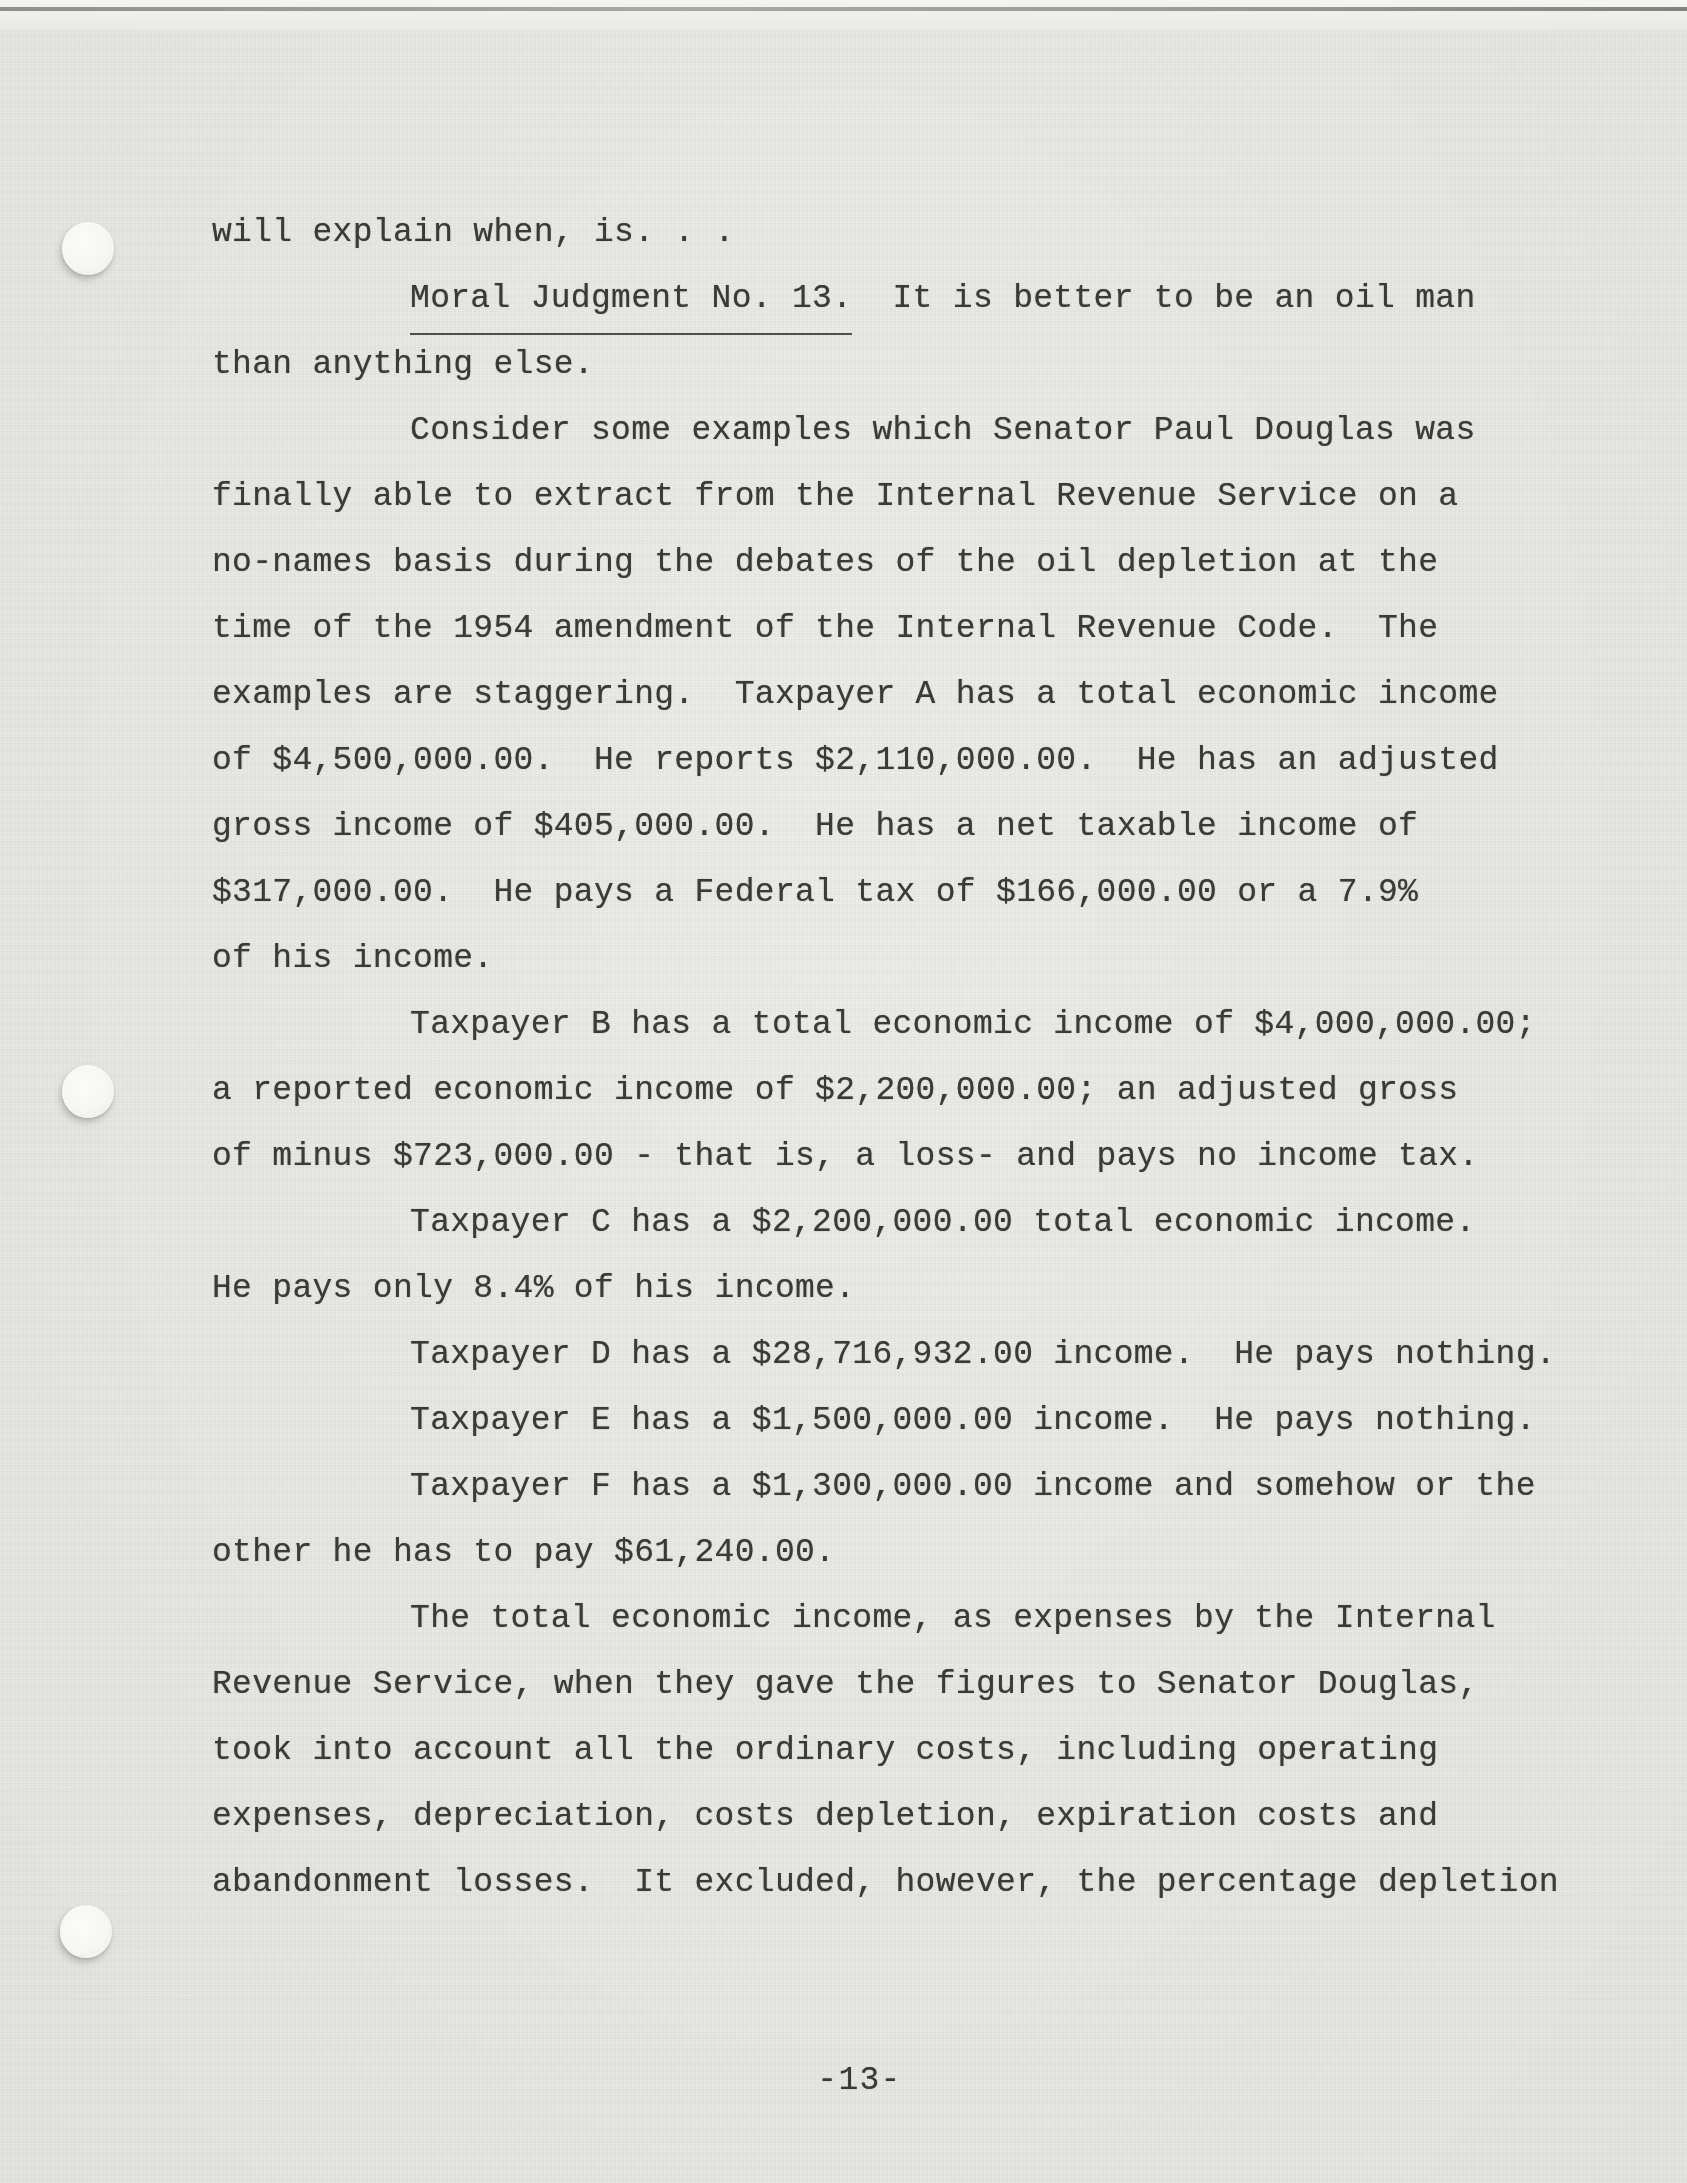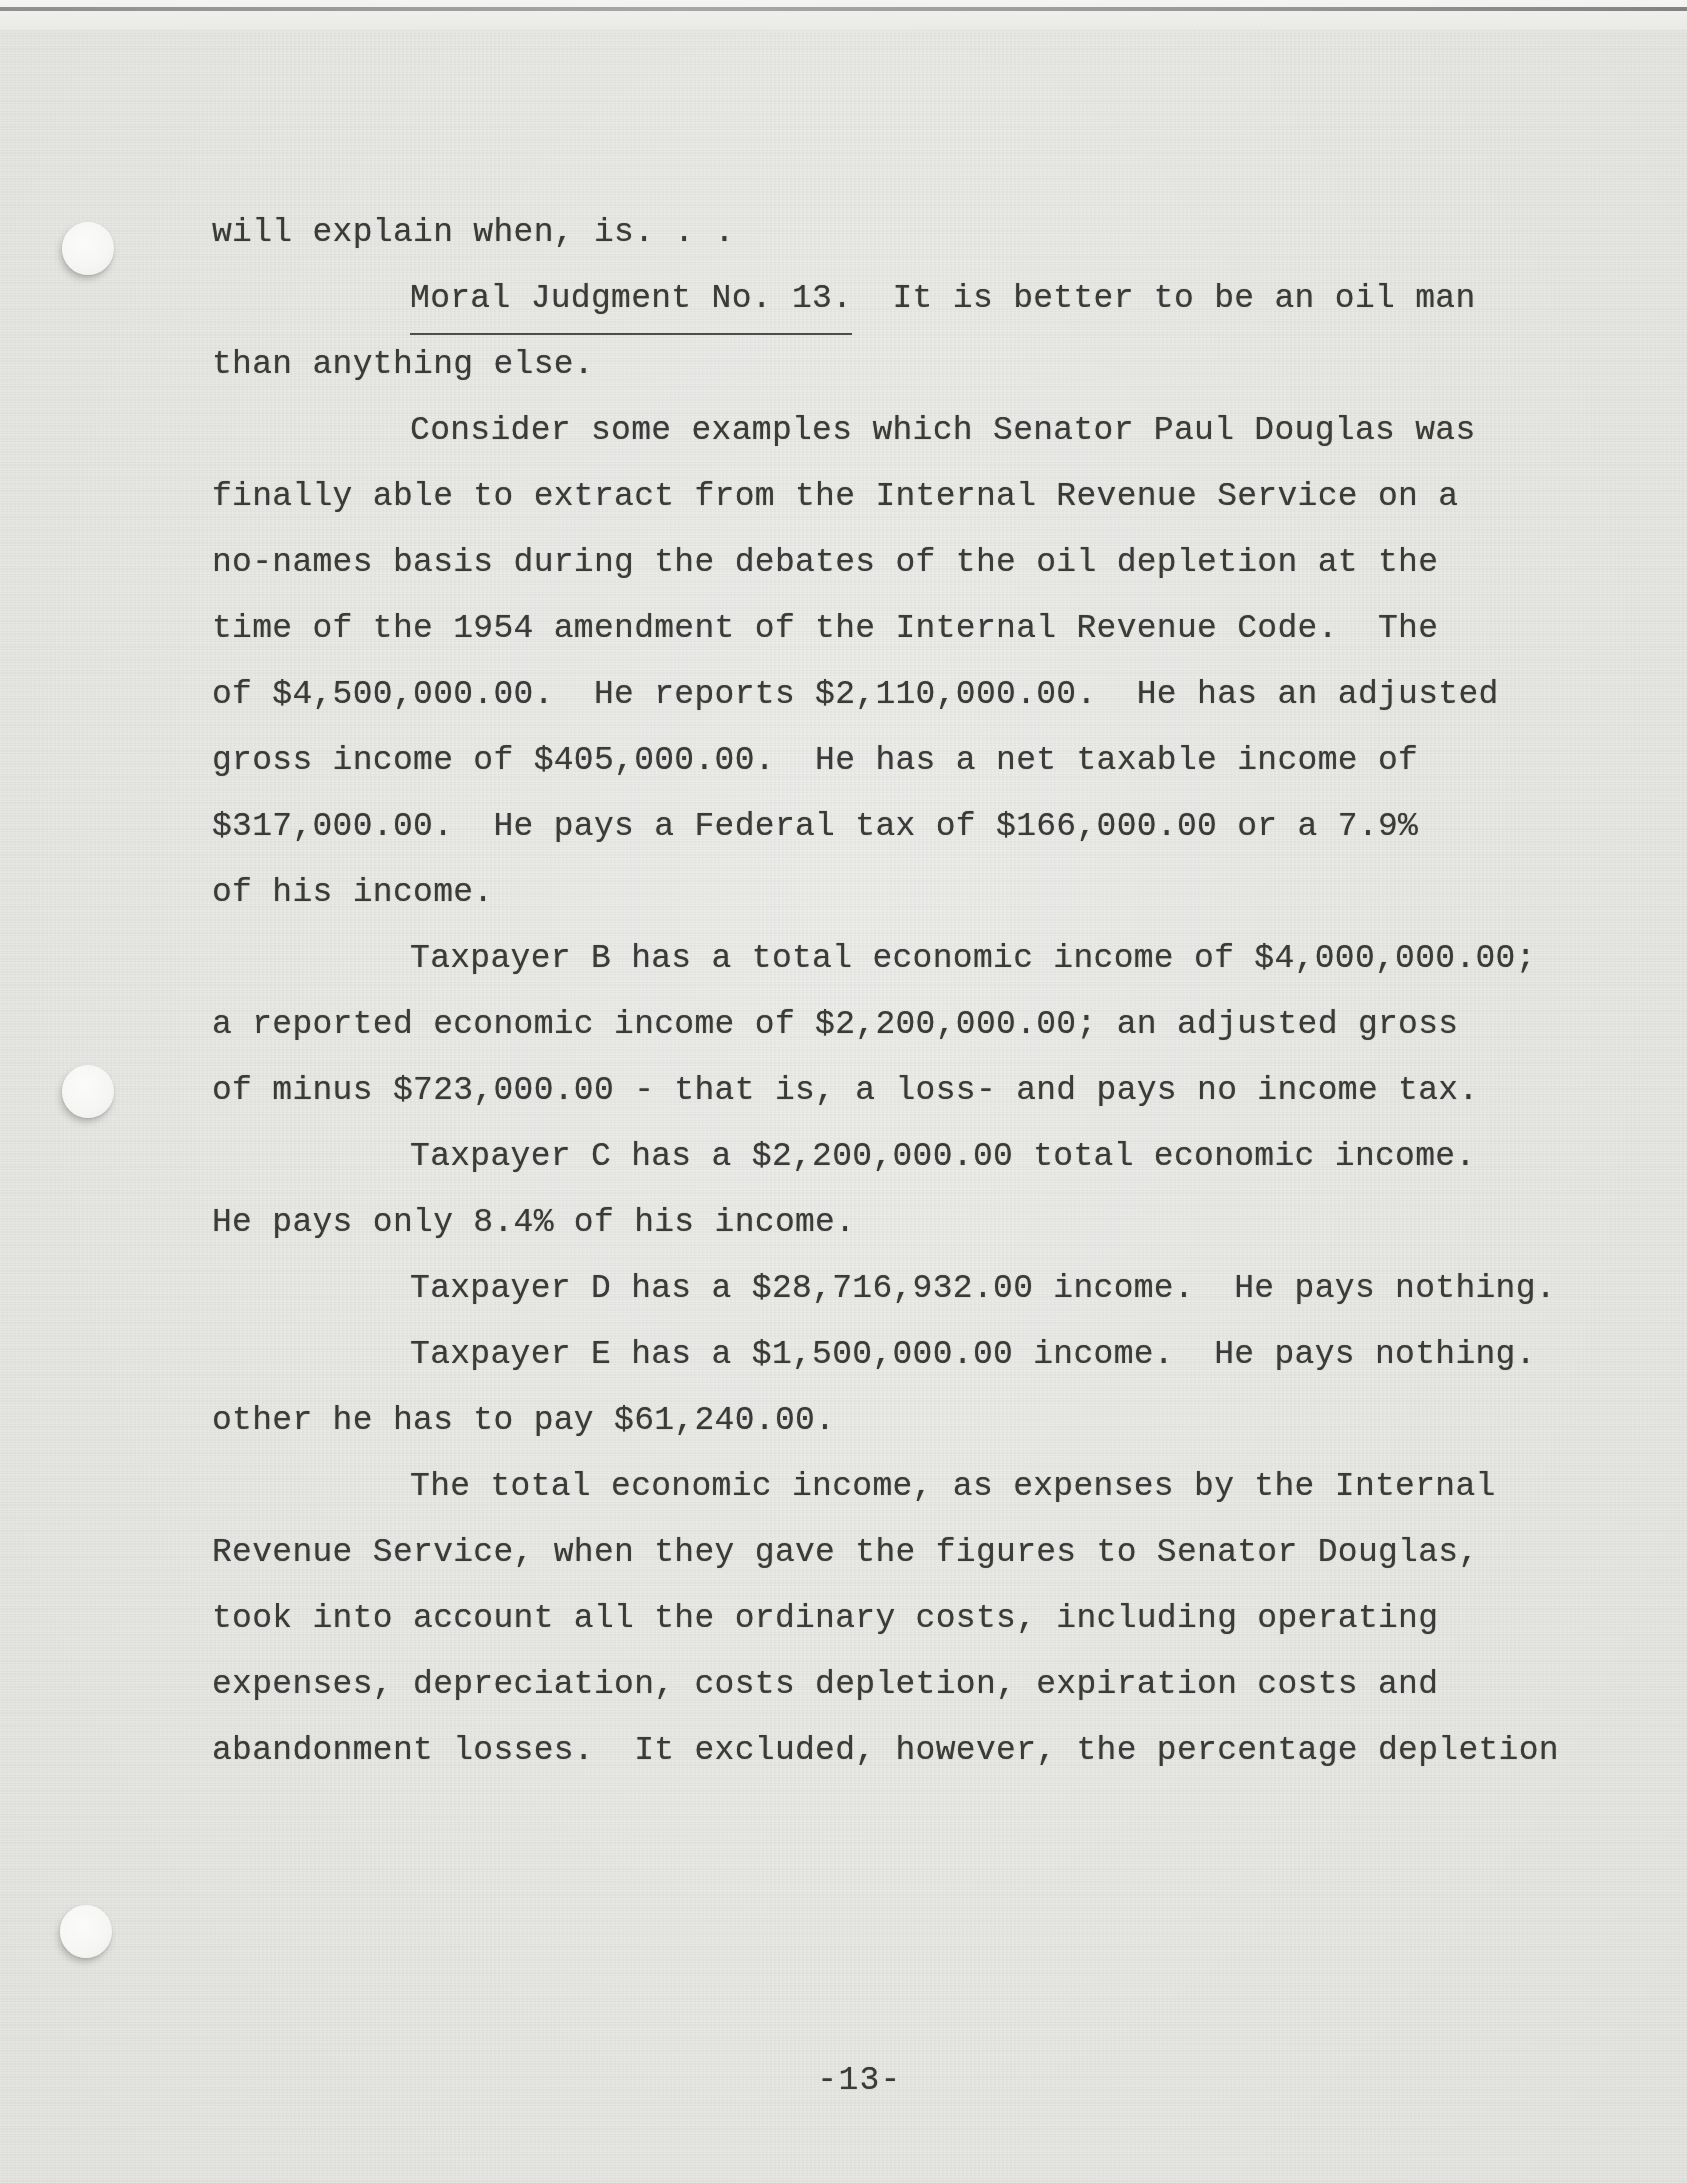--- a/index.html
+++ b/index.html
@@ -100,31 +100,33 @@
   <div class="hole hole-3"></div>
 
   <div class="text-block">
       <div class="line">will explain when, is. . .</div>
       <div class="line" style="padding-left: 10ch;"><span class="underlined">Moral Judgment No. 13.</span><span>  It is better to be an oil man</span></div>
       <div class="line">than anything else.</div>
       <div class="line" style="padding-left: 10ch;">Consider some examples which Senator Paul Douglas was</div>
       <div class="line">finally able to extract from the Internal Revenue Service on a</div>
       <div class="line">no-names basis during the debates of the oil depletion at the</div>
       <div class="line">time of the 1954 amendment of the Internal Revenue Code.  The</div>
+      <div class="line">examples are staggering.  Taxpayer A has a total economic income</div>
       <div class="line">of $4,500,000.00.  He reports $2,110,000.00.  He has an adjusted</div>
       <div class="line">gross income of $405,000.00.  He has a net taxable income of</div>
       <div class="line">$317,000.00.  He pays a Federal tax of $166,000.00 or a 7.9%</div>
       <div class="line">of his income.</div>
       <div class="line" style="padding-left: 10ch;">Taxpayer B has a total economic income of $4,000,000.00;</div>
       <div class="line">a reported economic income of $2,200,000.00; an adjusted gross</div>
       <div class="line">of minus $723,000.00 - that is, a loss- and pays no income tax.</div>
       <div class="line" style="padding-left: 10ch;">Taxpayer C has a $2,200,000.00 total economic income.</div>
       <div class="line">He pays only 8.4% of his income.</div>
       <div class="line" style="padding-left: 10ch;">Taxpayer D has a $28,716,932.00 income.  He pays nothing.</div>
       <div class="line" style="padding-left: 10ch;">Taxpayer E has a $1,500,000.00 income.  He pays nothing.</div>
+      <div class="line" style="padding-left: 10ch;">Taxpayer F has a $1,300,000.00 income and somehow or the</div>
       <div class="line">other he has to pay $61,240.00.</div>
       <div class="line" style="padding-left: 10ch;">The total economic income, as expenses by the Internal</div>
       <div class="line">Revenue Service, when they gave the figures to Senator Douglas,</div>
       <div class="line">took into account all the ordinary costs, including operating</div>
       <div class="line">expenses, depreciation, costs depletion, expiration costs and</div>
       <div class="line">abandonment losses.  It excluded, however, the percentage depletion</div>
     </div>
 
   <div class="page-number">-13-</div>
 </div>

